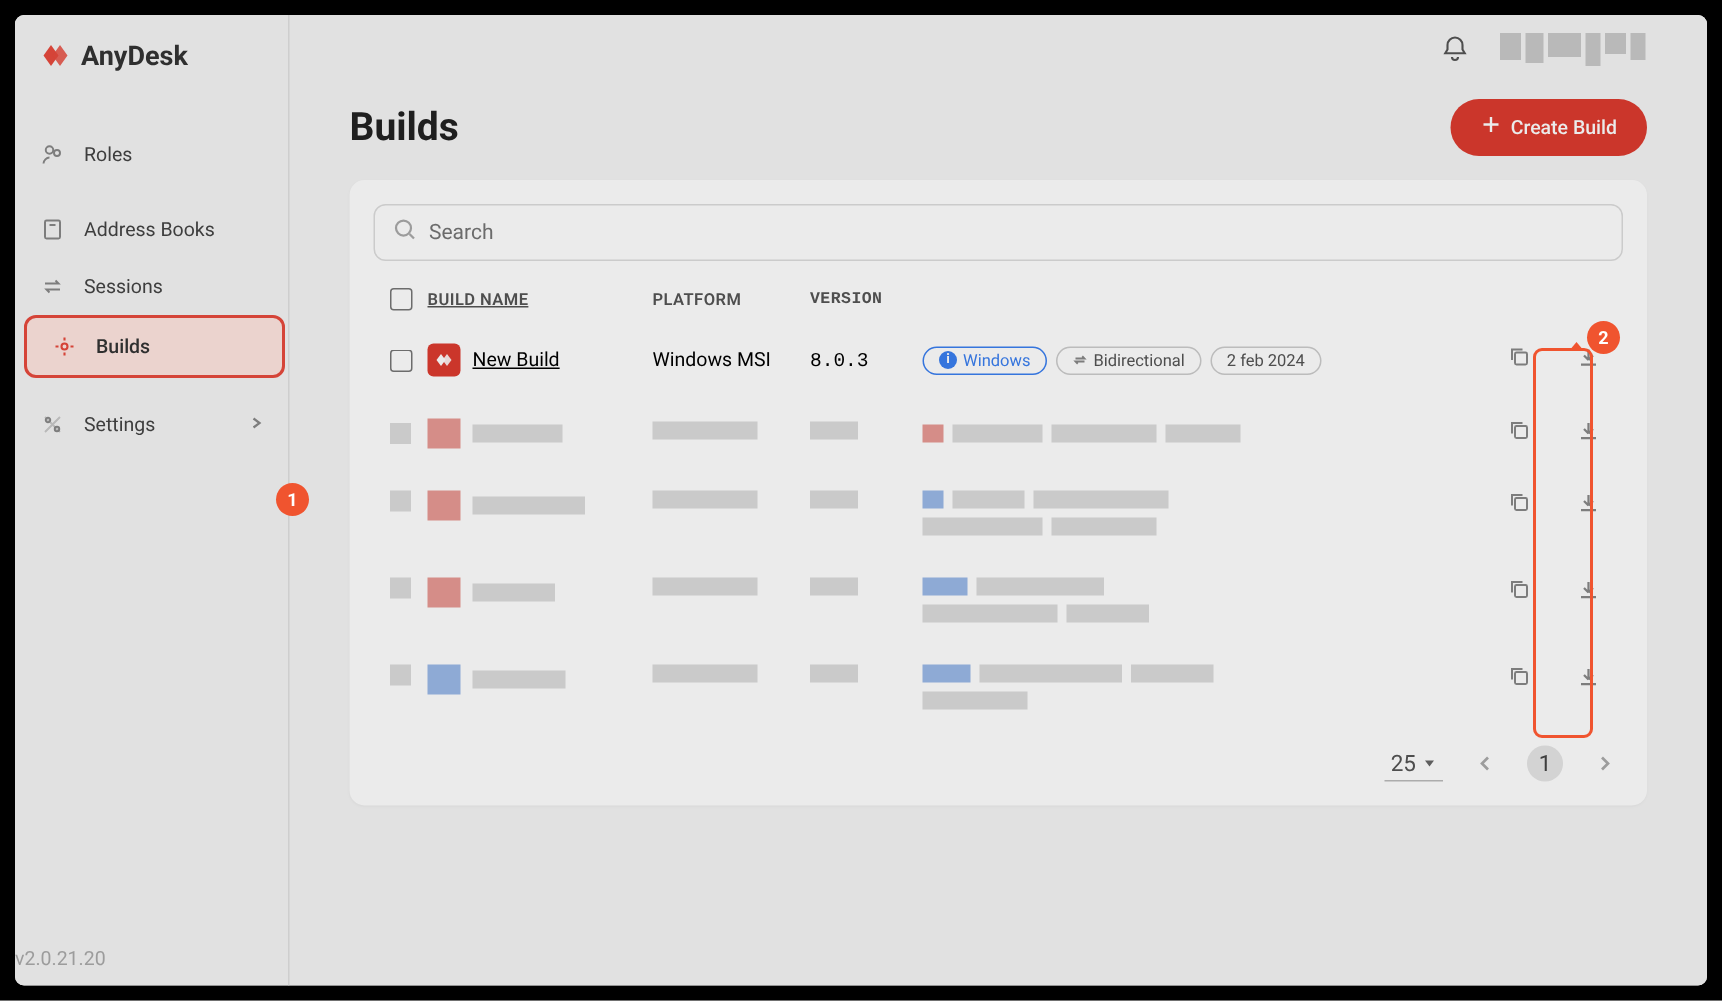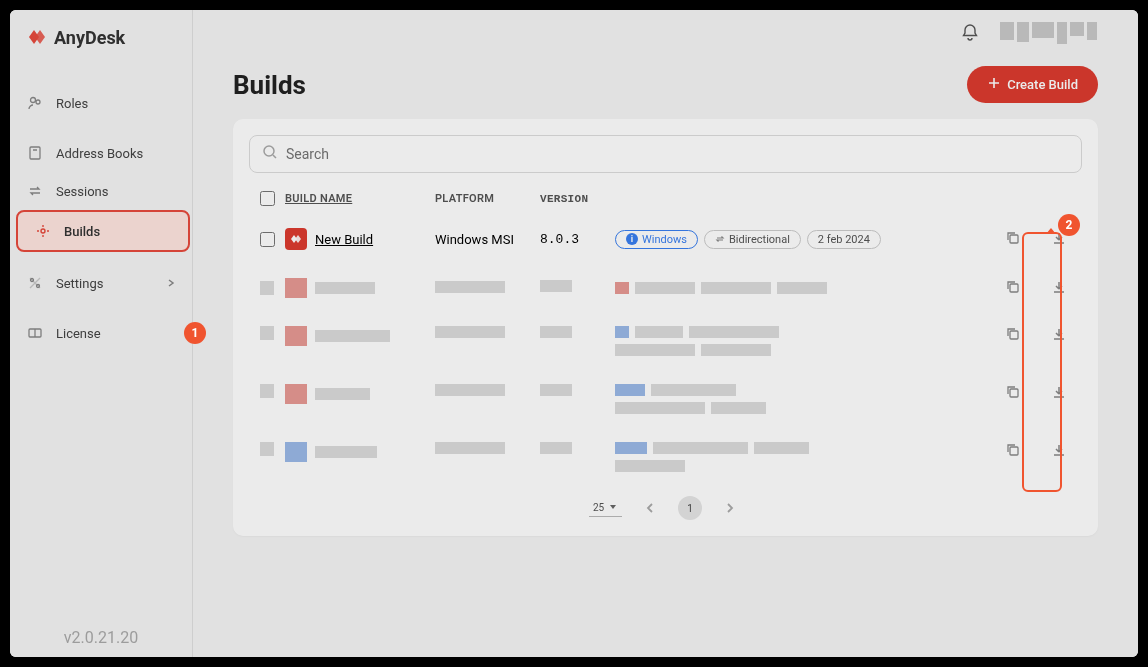--- a/index.html
+++ b/index.html
@@ -15,21 +15,21 @@
 .logo-text { font-weight: 700; font-size: 18px; color: #333; }
 
 .nav { flex: 1; padding-top: 8px; }
 .nav-item { display: flex; align-items: center; gap: 12px; padding: 10px 16px; font-size: 13px; color: #444; cursor: pointer; position: relative; }
 .nav-item.active { background: #ffe5e0; border: 2px solid #e84a3d; border-radius: 8px; margin: 0 2px 0 6px; color: #333; font-weight: 500; }
 .nav-item .icn { width: 18px; height: 18px; display: flex; align-items: center; justify-content: center; color: #888; }
 .nav-item.active .icn { color: #e84a3d; }
 .nav-item .chev { margin-left: auto; color: #888; }
 .nav-sep { height: 12px; }
 
-.version { text-align: center; font-size: 16px; color: #aaa; padding: 10px 0; }
+.version { font-size: 13px; color: #aaa; padding: 10px 0; }
 
 .bottom-nav { border-top: 1px solid #e0e0e0; }
 .bottom-nav .nav-item { padding: 12px 16px; }
 
 .content { flex: 1; background: #f5f5f5; display: flex; flex-direction: column; }
 .top-bar { display: flex; align-items: center; justify-content: flex-end; padding: 12px 28px; gap: 20px; }
 .bell { color: #555; cursor: pointer; }
 .avatar-blur { width: 110px; height: 24px; display: flex; gap: 3px; }
 .avatar-blur span { background: #c9c9c9; }
 
@@ -56,21 +56,21 @@
 .build-icon { width: 22px; height: 22px; background: #dd3b2f; border-radius: 4px; display: flex; align-items: center; justify-content: center; }
 .tag { border: 1px solid #ccc; border-radius: 12px; padding: 2px 10px; font-size: 11px; color: #555; display: inline-flex; align-items: center; gap: 4px; }
 .tag.blue { border-color: #3a7ff0; color: #3a7ff0; }
 .tag .dot-blue { width: 12px; height: 12px; background: #3a7ff0; border-radius: 50%; display: inline-flex; align-items: center; justify-content: center; color: #fff; font-size: 9px; font-weight: bold; }
 .blur-box { background: #dcdcdc; display: inline-block; }
 .blur-red { background: #e89a94; }
 .blur-blue { background: #9bb9e8; }
 
 .icon-btn { color: #888; cursor: pointer; }
 
-.pagination { display: flex; align-items: center; justify-content: center; gap: 16px; padding-top: 10px; font-size: 10px; color: #555; }
+.pagination { display: flex; align-items: center; justify-content: flex-end; gap: 16px; padding-top: 10px; font-size: 15px; color: #555; }
 .page-sel { display: flex; align-items: center; gap: 4px; border-bottom: 1px solid #bbb; padding: 2px 4px; }
 .page-btn { width: 24px; height: 24px; display: flex; align-items: center; justify-content: center; color: #aaa; cursor: pointer; }
 .page-btn.active { background: #e5e5e5; border-radius: 50%; color: #444; }
 
 .callout { position: absolute; width: 22px; height: 22px; background: #f0542f; color: #fff; border-radius: 50%; display: flex; align-items: center; justify-content: center; font-size: 12px; font-weight: 700; z-index: 100; }
 .callout-1 { left: 184px; top: 322px; }
 .callout-2 { left: 1058px; top: 214px; }
 .dl-highlight { position: absolute; left: 1022px; top: 232px; width: 40px; height: 260px; border: 2px solid #f0542f; border-radius: 6px; z-index: 99; }
 .dl-highlight::before { content: ""; position: absolute; top: -6px; right: 4px; width: 0; height: 0; border-left: 5px solid transparent; border-right: 5px solid transparent; border-bottom: 6px solid #f0542f; }
 </style>
@@ -141,29 +141,20 @@
                 <circle cx="5" cy="5" r="1.5"></circle>
                 <circle cx="11" cy="11" r="1.5"></circle>
               </svg>
             </span>
           <span>Settings</span>
           <span class="chev"><svg width="10" height="10" viewBox="0 0 10 10" fill="none" stroke="currentColor" stroke-width="1.5">
                 <path d="M3 2l4 3-4 3"></path>
               </svg></span>
         </div>
         <div class="nav-sep"></div>
-        <div class="nav-item">
-          <span class="icn">
-              <svg width="16" height="16" viewBox="0 0 16 16" fill="none" stroke="currentColor" stroke-width="1.3">
-                <rect x="2" y="4" width="12" height="8" rx="1"></rect>
-                <line x1="8" y1="4" x2="8" y2="12"></line>
-              </svg>
-            </span>
-          <span>License</span>
-        </div>
       </nav>
 
       <div class="version">v2.0.21.20</div>
 
     </aside>
 
     <div class="content">
       <div class="top-bar">
         <span class="bell">
           <svg width="20" height="20" viewBox="0 0 20 20" fill="none" stroke="currentColor" stroke-width="1.4">

